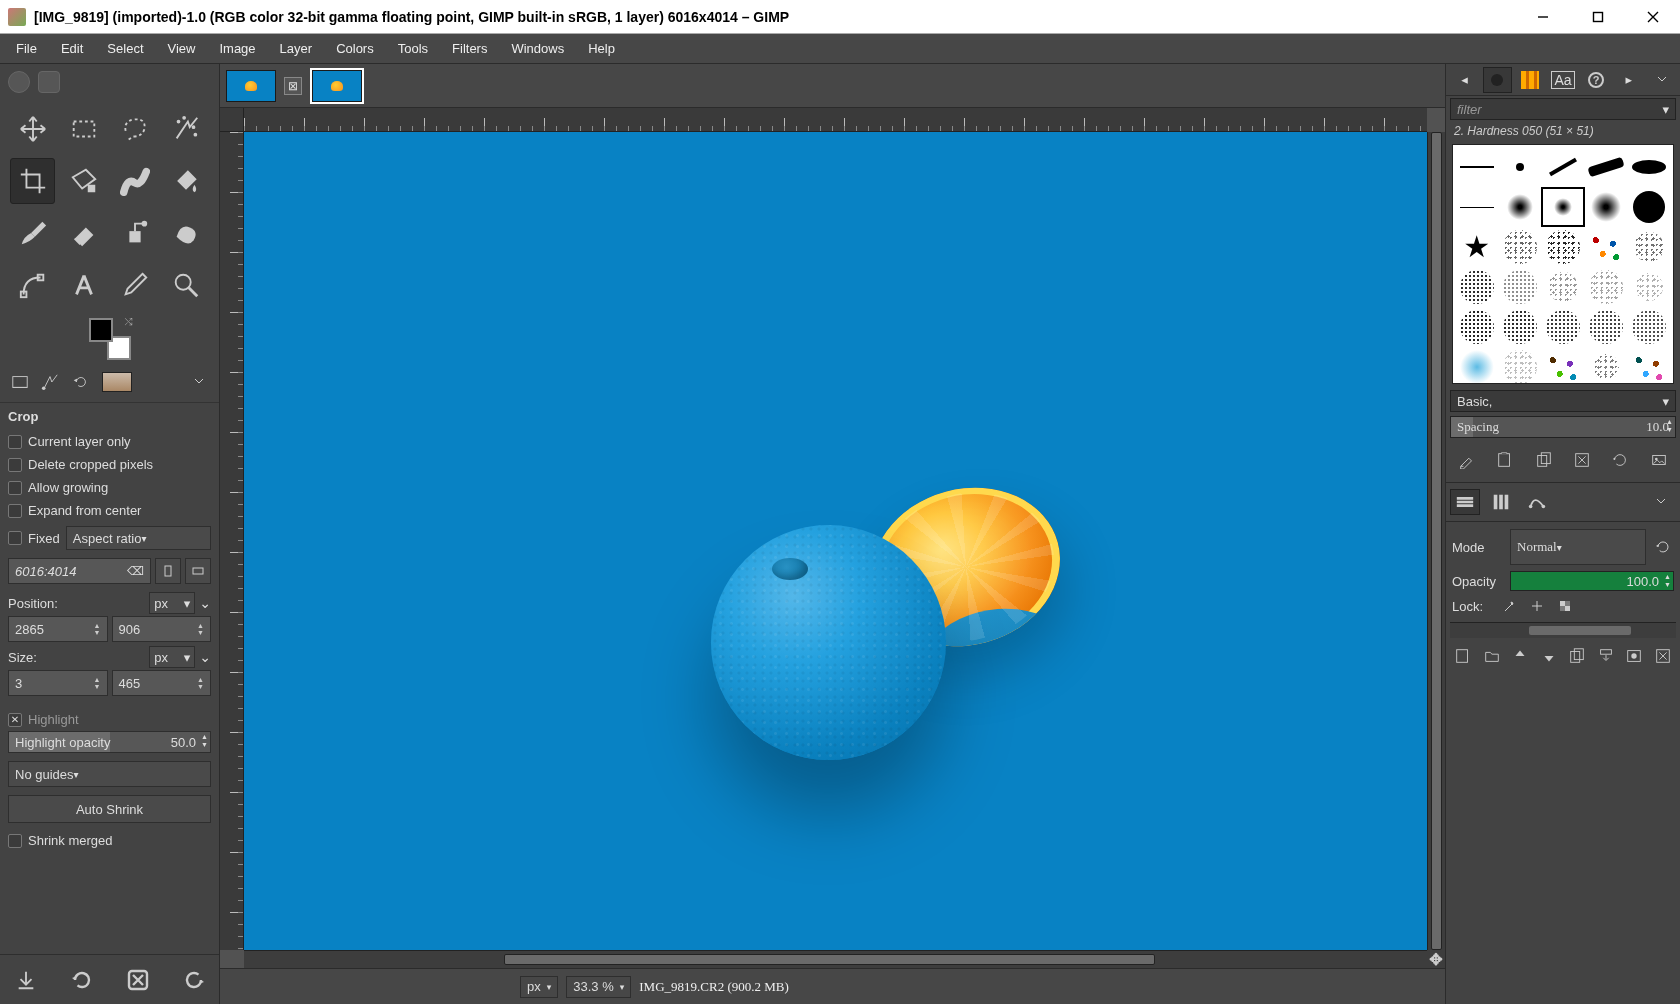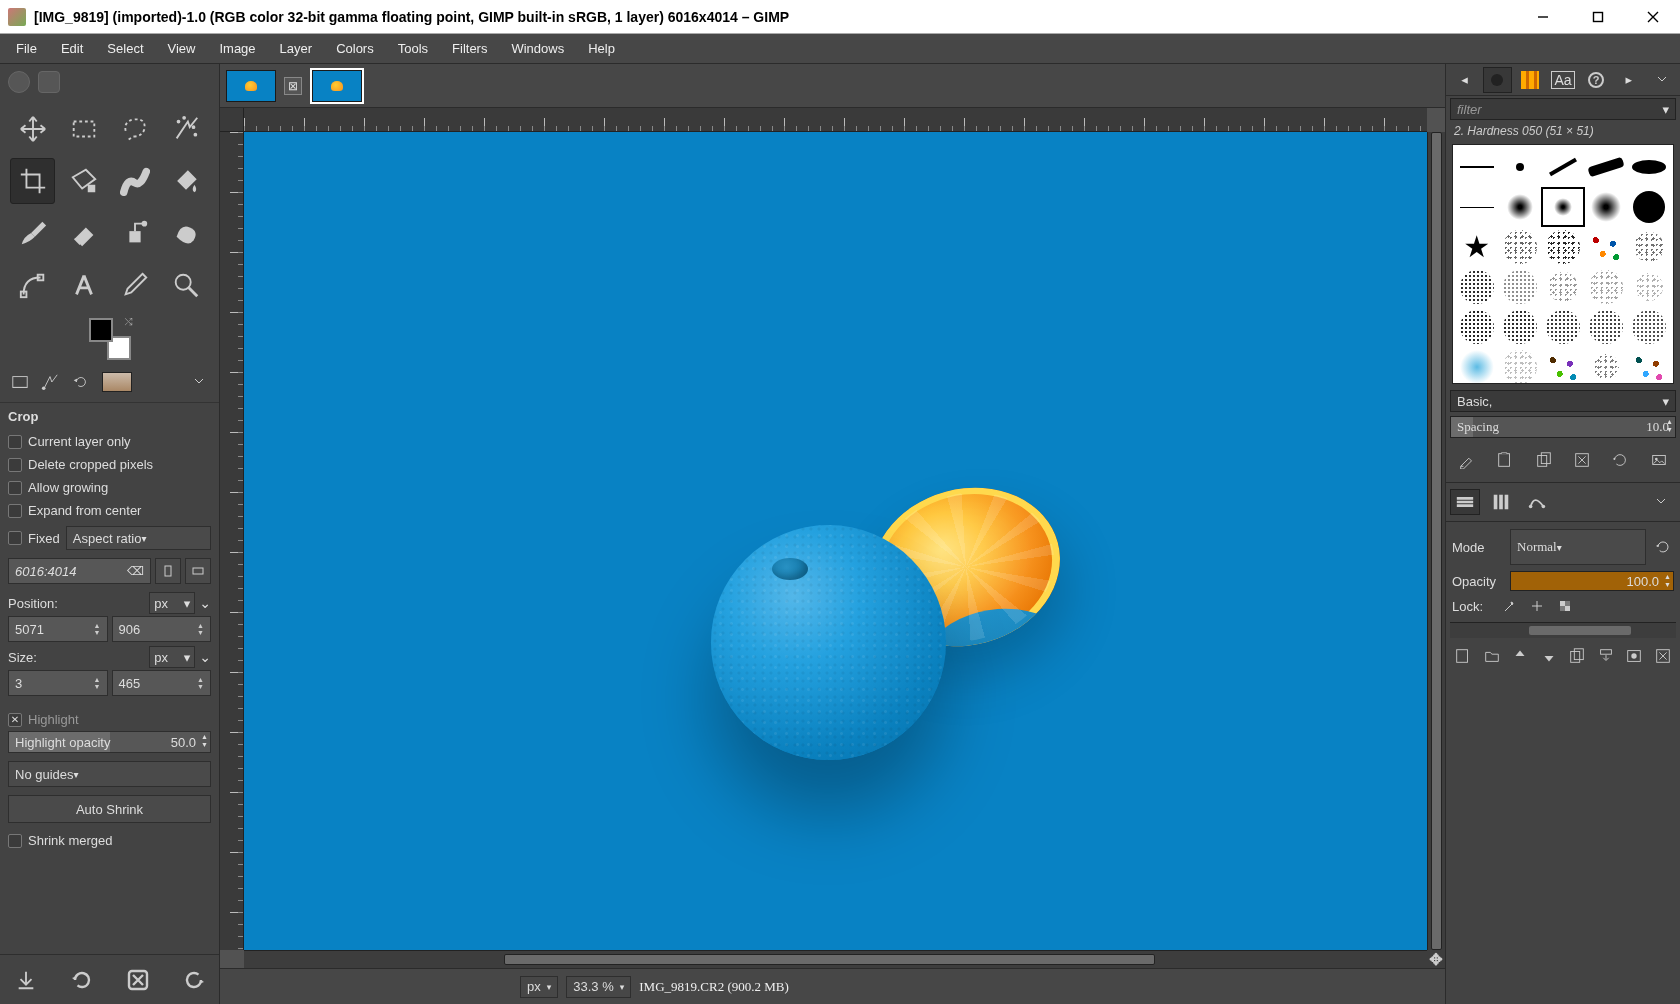--- a/index.html
+++ b/index.html
@@ -189,21 +189,21 @@
   .rp-btn-row{display:flex;gap:4px;padding:2px 4px 8px 4px;justify-content:space-between;border-bottom:1px solid #2a2a2a;}
   .rp-btn{flex:1;height:28px;display:flex;align-items:center;justify-content:center;}
 
   .layers-head{display:flex; align-items:center; gap:6px; padding:6px 4px; border-bottom:1px solid #2a2a2a;}
   .layers-head .lh-tab{width:30px;height:26px;display:flex;align-items:center;justify-content:center;}
   .layers-head .lh-tab.active{background:#383838;border:1px solid #222;}
   .layers-head .conf{margin-left:auto;}
   .layer-opts{padding:4px 6px;}
   .layer-opts .row{display:flex;align-items:center;gap:6px;padding:3px 0;}
   .layer-opts .row .lbl{width:52px;}
-  .opacity-bar{flex:1;height:20px;background:#a16207;border:1px solid #222;display:flex;align-items:center;justify-content:space-between;padding:0 14px 0 6px;position:relative;}
+  .opacity-bar{flex:1;height:20px;background:#15803d;border:1px solid #222;display:flex;align-items:center;justify-content:space-between;padding:0 14px 0 6px;position:relative;}
   .opacity-bar .updn{position:absolute;right:2px;top:1px;display:flex;flex-direction:column;font-size:7px;line-height:8px;}
   .lock-btn{width:22px;height:18px;display:flex;align-items:center;justify-content:center;}
   .layers-list{flex:1;min-height:160px;border-top:1px solid #2a2a2a;border-bottom:1px solid #2a2a2a;}
   .layer-row{display:flex;align-items:center;height:34px;gap:8px;padding:0 6px;background:#4d4d4d;}
   .layer-row.sel{background:#5c5c5c;}
   .eye{width:22px;height:22px;display:flex;align-items:center;justify-content:center;}
   .layer-thumb{width:38px;height:26px;background:#0882c4;border:1px solid #999;display:flex;align-items:center;justify-content:center;outline:1px solid #fff;}
   .layer-thumb .mini-orange{width:10px;height:8px;background:radial-gradient(circle at 40% 40%, #ffcc33, #f7931e); border-radius:50%;}
   .layer-name{font-weight:bold;color:#fff;flex:1;overflow:hidden;white-space:nowrap;}
   .rp-scroll{height:16px;background:#3d3d3d;border-top:1px solid #222;position:relative;margin:0 4px;}
@@ -444,21 +444,21 @@
       <div class="row-with-unit field-label">
         <span>Position:</span>
         <div class="unit-dd" style="margin-left:auto;">
             <span>px</span>
             <span class="chev" style="margin-left:auto;">▾</span>
           </div>
         <span class="chev" style="font-size:14px;">⌄</span>
       </div>
       <div class="spin-pair">
         <div class="spin-field">
-            <span>5071</span>
+            <span>2865</span>
             <span class="updn">
               <span>▲</span>
               <span>▼</span>
             </span>
           </div>
         <div class="spin-field">
             <span>906</span>
             <span class="updn">
               <span>▲</span>
               <span>▼</span>

